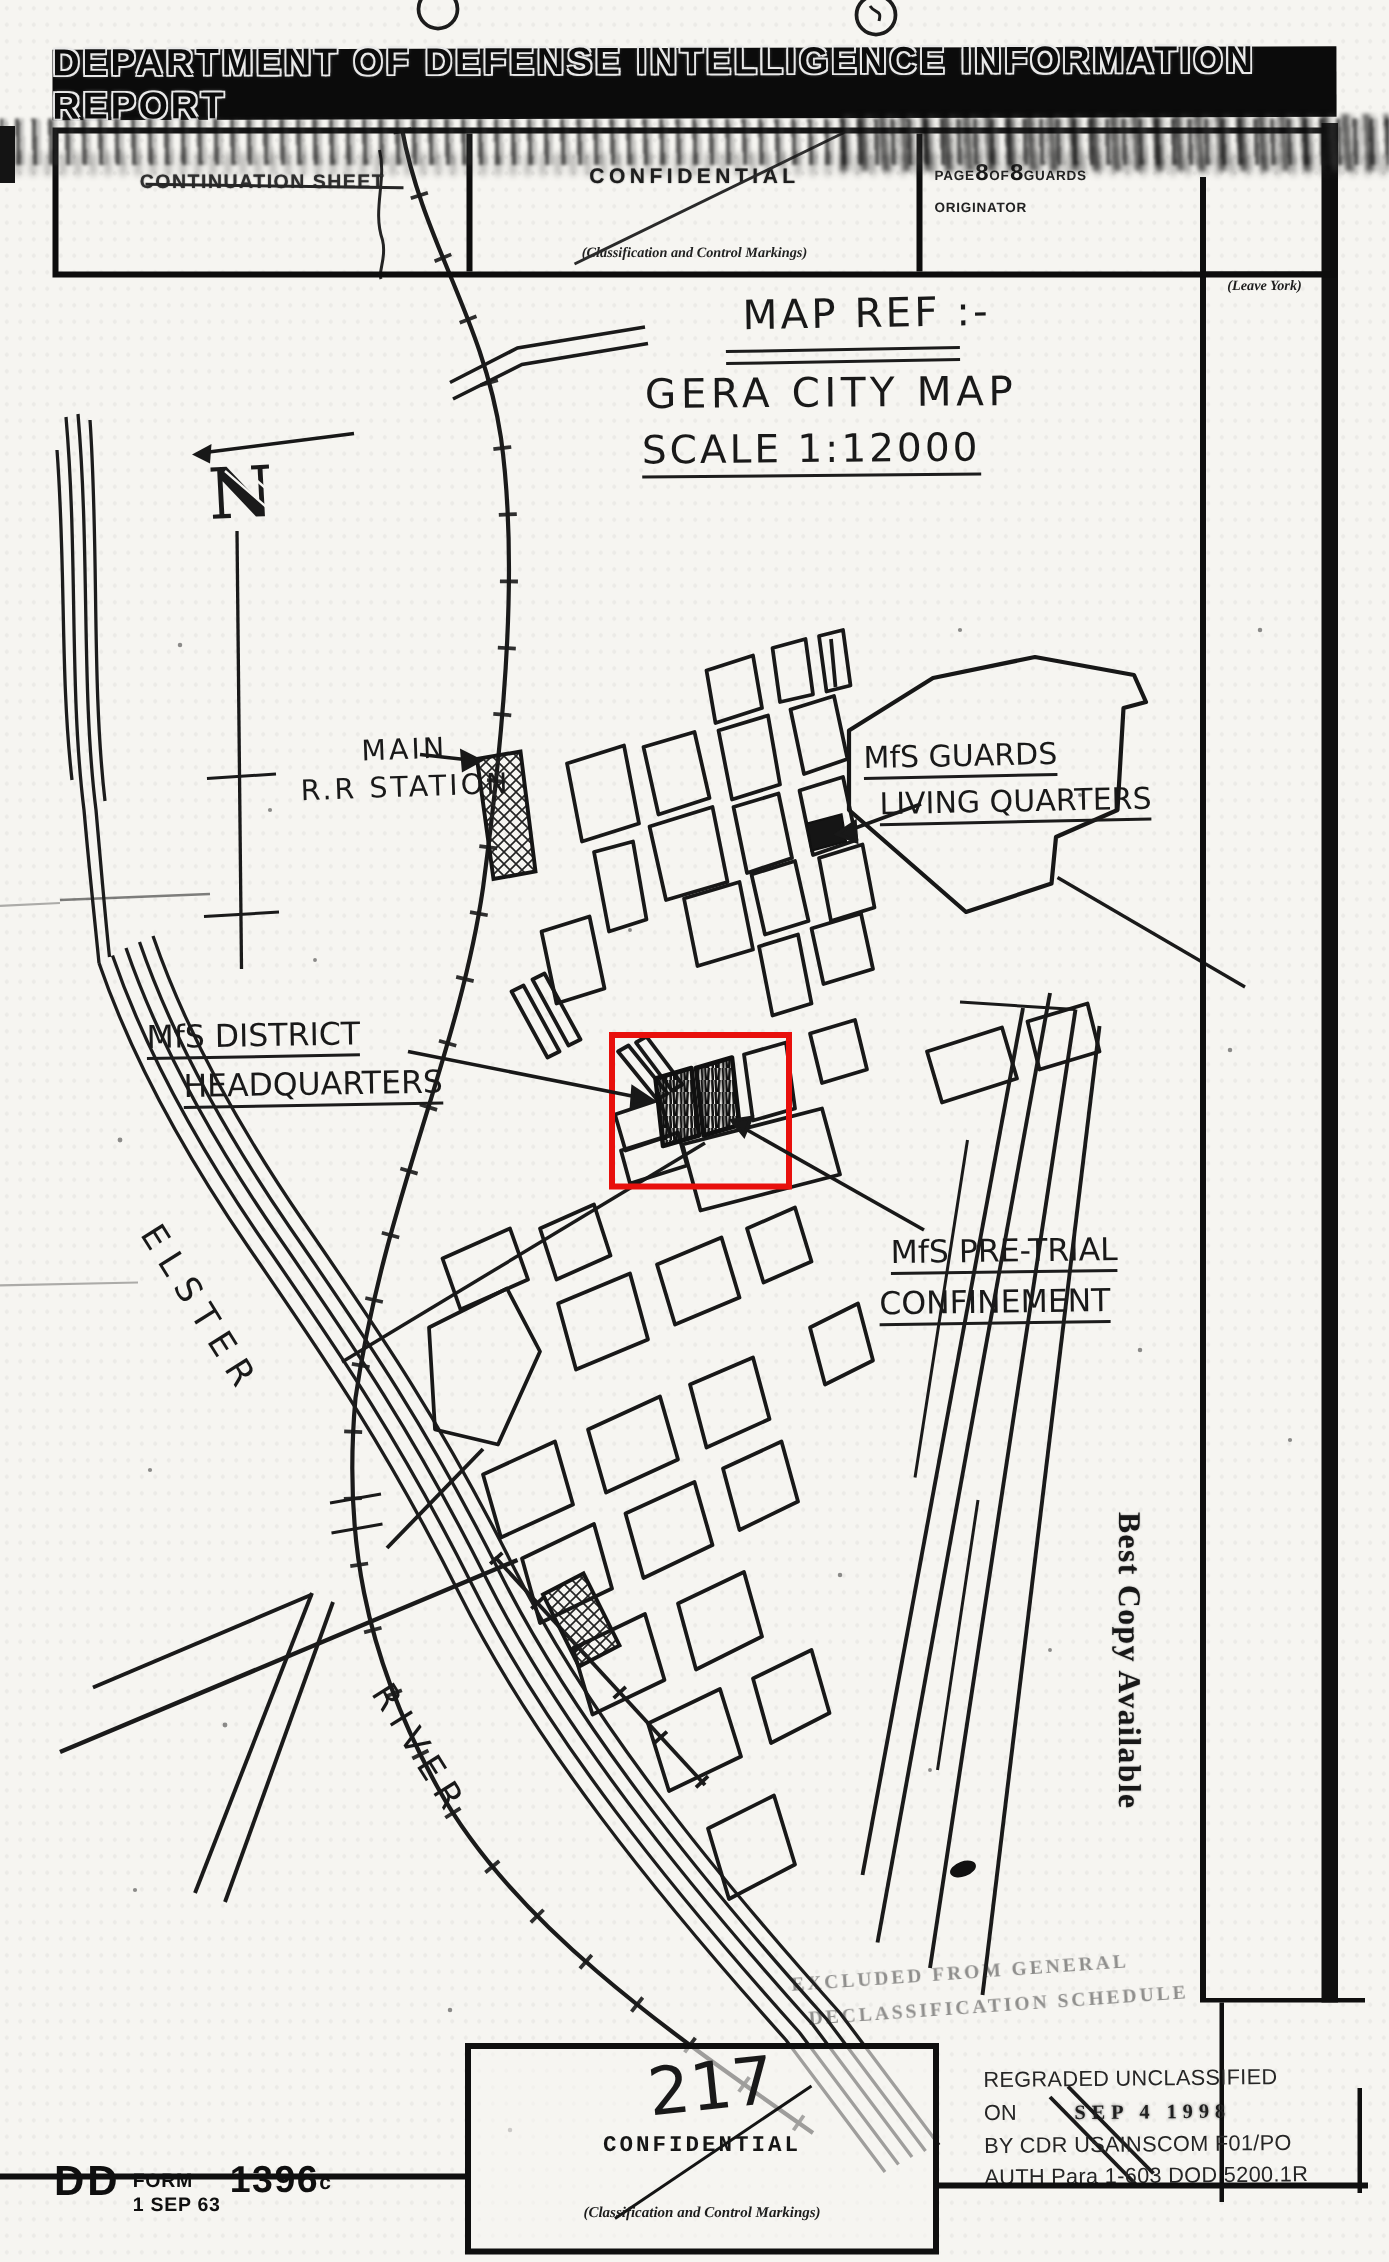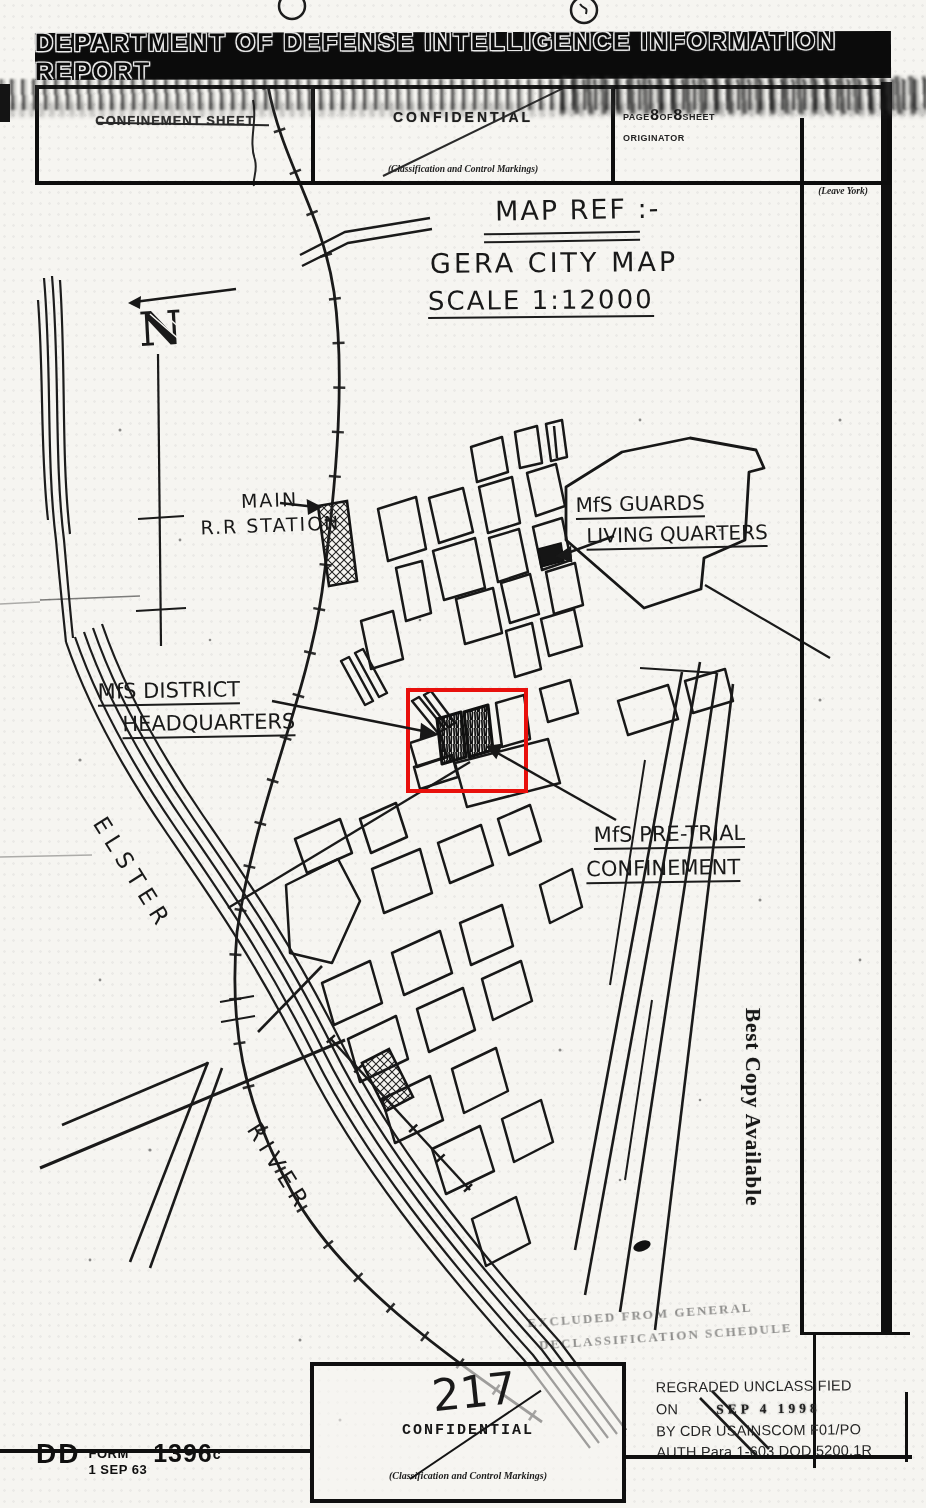--- a/index.html
+++ b/index.html
@@ -277,35 +277,35 @@
   <div class="abs banner">
     <span>DEPARTMENT OF DEFENSE INTELLIGENCE INFORMATION REPORT</span>
   </div>
   <div class="abs smudge1"></div>
   <div class="abs smudge2"></div>
   <div class="abs smudge3"></div>
   <div class="abs edgeblob"></div>
 
   <div class="abs hdr">
     <div class="hcell c1">
-      <div class="contsheet nowrap">CONFINEMENT SHEET</div>
+      <div class="contsheet nowrap">CONTINUATION SHEET</div>
       <div class="strike"></div>
     </div>
     <div class="hcell c2">
       <div class="conf-top">CONFIDENTIAL</div>
       <div class="conf-cap">(Classification and Control Markings)</div>
       <div class="slash2"></div>
     </div>
     <div class="hcell c3">
       <div class="pagerow">
         <span class="flbl">PAGE</span>
         <span class="pnum">8</span>
         <span class="flbl">OF</span>
         <span class="pnum">8</span>
-        <span class="flbl">SHEET</span>
+        <span class="flbl">GUARDS</span>
       </div>
       <div class="origrow">
         <span class="flbl" style="margin-top:4px;">ORIGINATOR</span>
       </div>
     </div>
   </div>
 
   <div class="abs vline" style="left:800px;top:118px;width:4px;height:1214px;"></div>
   <div class="abs vline" style="left:881px;top:82px;width:11px;height:1253px;"></div>
   <div class="abs vline" style="left:800px;top:181px;width:86px;height:3px;"></div>

